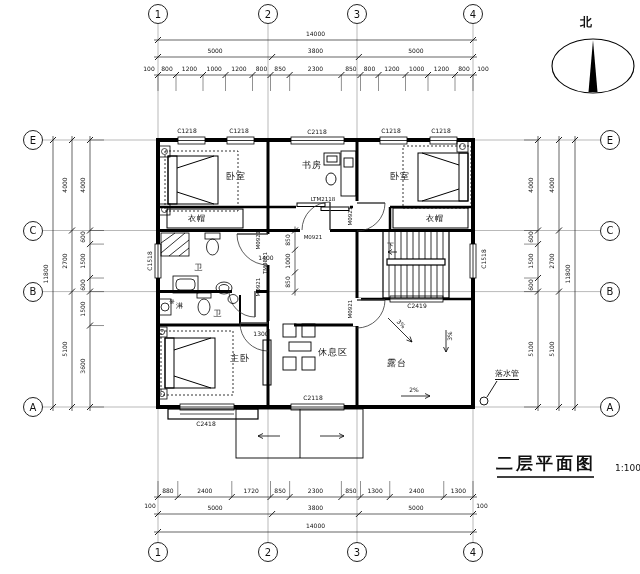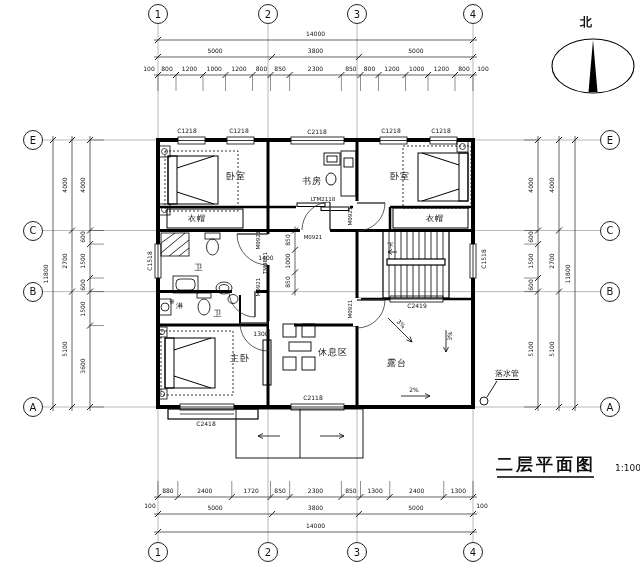--- a/index.html
+++ b/index.html
@@ -10,21 +10,21 @@
        font-family:"DejaVu Sans",sans-serif;line-height:1;}
   .room{font-size:9px;letter-spacing:1px;}
   .win{font-size:6px;}
   .door{font-size:5.5px;}
   .dim{font-size:6px;}
   .v{transform:translate(-50%,-50%) rotate(-90deg);}
   .v45{transform:translate(-50%,-50%) rotate(45deg);}
   .gc{position:absolute;width:18px;height:18px;border:1px solid #222;border-radius:50%;
       transform:translate(-50%,-50%);display:flex;align-items:center;justify-content:center;
       font-size:10px;background:#fff;}
-  #title-text{font-size:17px;letter-spacing:3px;font-weight:bold;}
+  #title-text{font-size:17px;letter-spacing:3px;font-weight:bold;font-family:Liberation Mono, monospace;}
   #title-scale{font-size:9px;}
   #watermark{font-size:40px;font-weight:bold;letter-spacing:2px;opacity:.92;}
   #north-label{font-size:12px;font-weight:bold;}
   #downpipe-label{font-size:8px;border-bottom:1px solid #111;padding-bottom:1px;}
   .ann{font-size:6px;}
   .shower-mark{font-size:7px;}
 </style>
 </head>
 <body>
 
@@ -390,21 +390,21 @@
   <div class="gc" style="left:33px;top:140px">E</div>
   <div class="gc" style="left:33px;top:230.5px">C</div>
   <div class="gc" style="left:33px;top:291.6px">B</div>
   <div class="gc" style="left:33px;top:407px">A</div>
   <div class="gc" style="left:610px;top:140px">E</div>
   <div class="gc" style="left:610px;top:230.5px">C</div>
   <div class="gc" style="left:610px;top:291.6px">B</div>
   <div class="gc" style="left:610px;top:407px">A</div>
 
   <span class="lbl room" style="left:236px;top:176px">卧室</span>
-  <span class="lbl room" style="left:312px;top:181px">书房</span>
+  <span class="lbl room" style="left:312px;top:165px">书房</span>
   <span class="lbl room" style="left:400px;top:176px">卧室</span>
   <span class="lbl room" style="left:197px;top:219px;font-size:8px">衣帽</span>
   <span class="lbl room" style="left:435px;top:219px;font-size:8px">衣帽</span>
   <span class="lbl room" style="left:199px;top:268px;font-size:8px">卫</span>
   <span class="lbl room" style="left:218px;top:314px;font-size:8px">卫</span>
   <span class="lbl room" style="left:180px;top:306px;font-size:7px">淋</span>
   <span class="lbl shower-mark" style="left:172px;top:302px">※</span>
   <span class="lbl room" style="left:240px;top:358px">主卧</span>
   <span class="lbl room" style="left:333px;top:352px">休息区</span>
   <span class="lbl room" style="left:397px;top:363px">露台</span>

